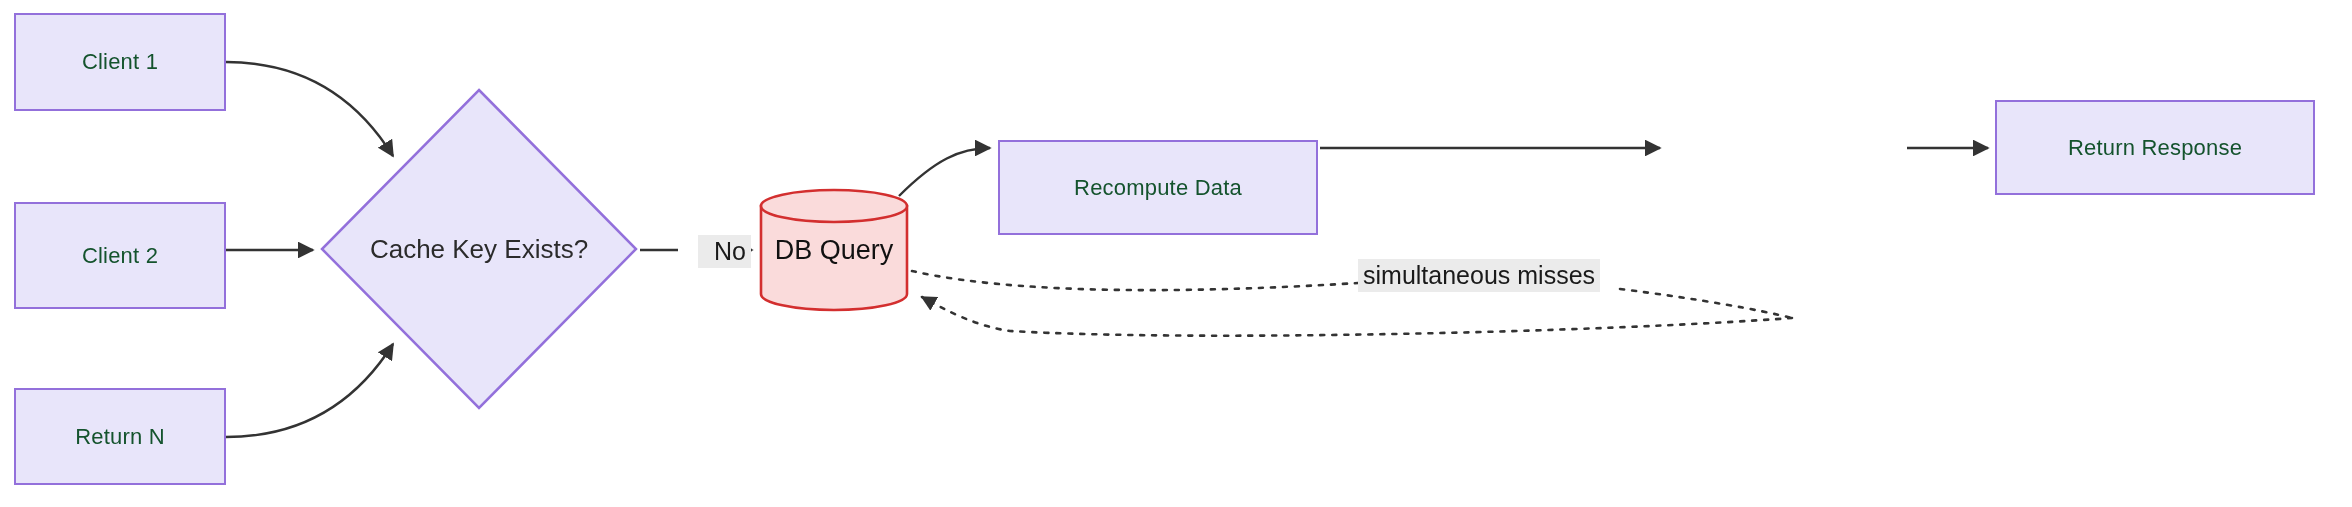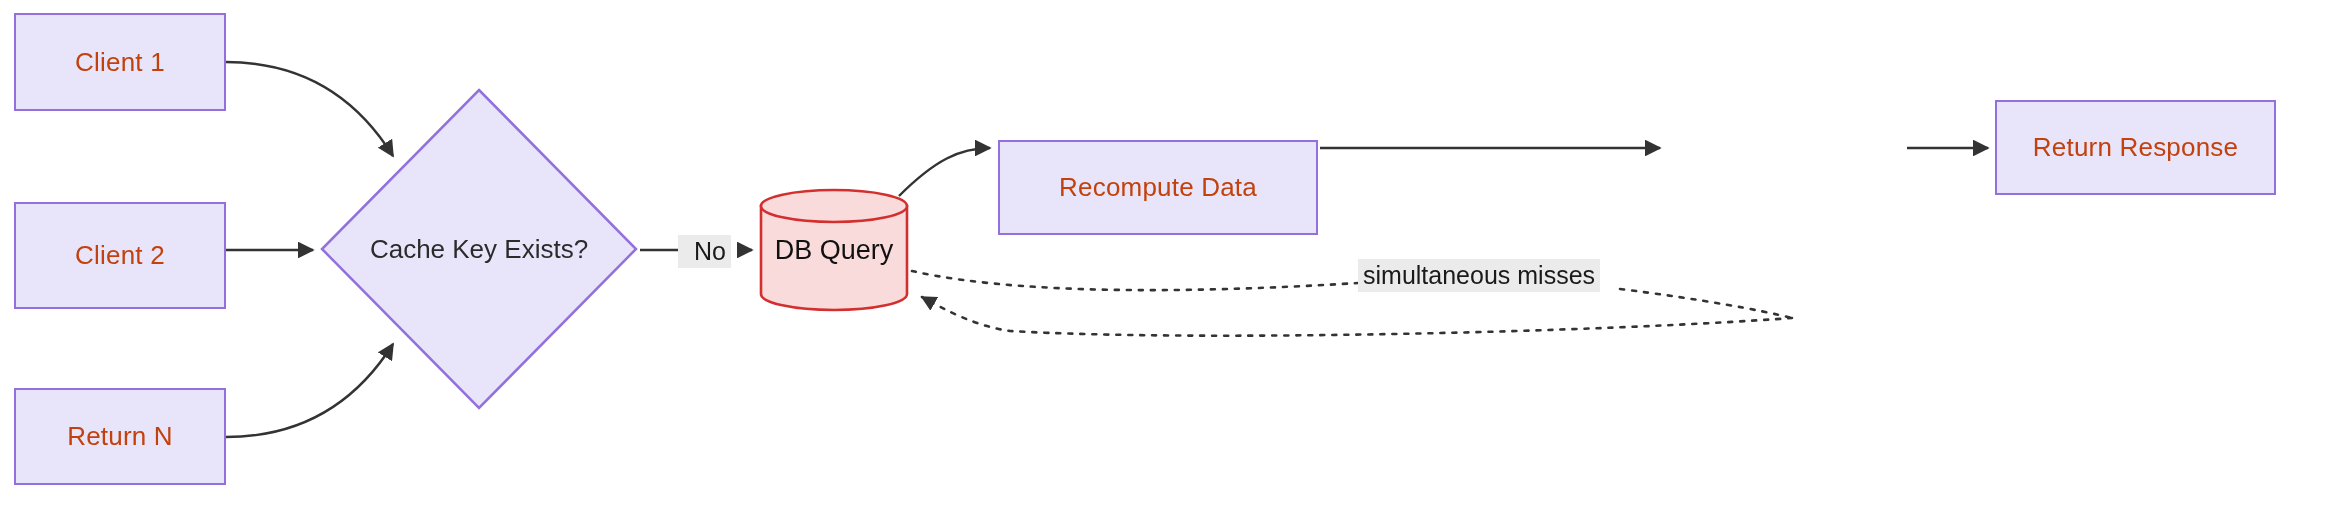--- a/index.html
+++ b/index.html
@@ -27,22 +27,22 @@
   .node {
     position: absolute;
     box-sizing: border-box;
     display: flex;
     align-items: center;
     justify-content: center;
   }
   .proc-node {
     background: #e8e5fa;
     border: 2px solid #9370db;
-    color: #c2410c;
-    font-size: 26px;
+    color: #14532d;
+    font-size: 22px;
     letter-spacing: 0.2px;
   }
   .node-label {
     pointer-events: none;
     white-space: nowrap;
   }
   .diamond-node {
     position: absolute;
     width: 318px;
     height: 322px;
@@ -100,21 +100,21 @@
   .edge-label {
     position: absolute;
     background: #ebebeb;
     color: #1a1a1a;
     font-size: 25px;
     padding: 2px 5px;
     white-space: nowrap;
     line-height: 1.15;
   }
   #label-no {
-    left: 678px;
+    left: 698px;
     top: 235px;
     padding-left: 16px;
   }
   #label-simultaneous {
     left: 1358px;
     top: 259px;
   }
 </style>
 </head>
 <body>
@@ -176,21 +176,21 @@
       <ellipse cx="75" cy="18" rx="73" ry="16" fill="#fadbdb" stroke="#d32f2f" stroke-width="2.6"></ellipse>
     </svg>
     <div class="cyl-text">DB Query</div>
   </div>
 
   <div class="node proc-node" style="left:998px; top:100px; width:320px; height:95px;margin-top:40px;">
     <span class="node-label">Recompute Data</span>
   </div>
 
 
-  <div class="node proc-node" style="left:1995px; top:100px; width:281px; height:95px;">
+  <div class="node proc-node" style="left:1995px; top:100px; width:320px; height:95px;">
     <span class="node-label">Return Response</span>
   </div>
 
   <div class="edge-label" id="label-no">No</div>
 
   <div class="edge-label" id="label-simultaneous">simultaneous misses</div>
 
 </div>
 
 </body></html>

